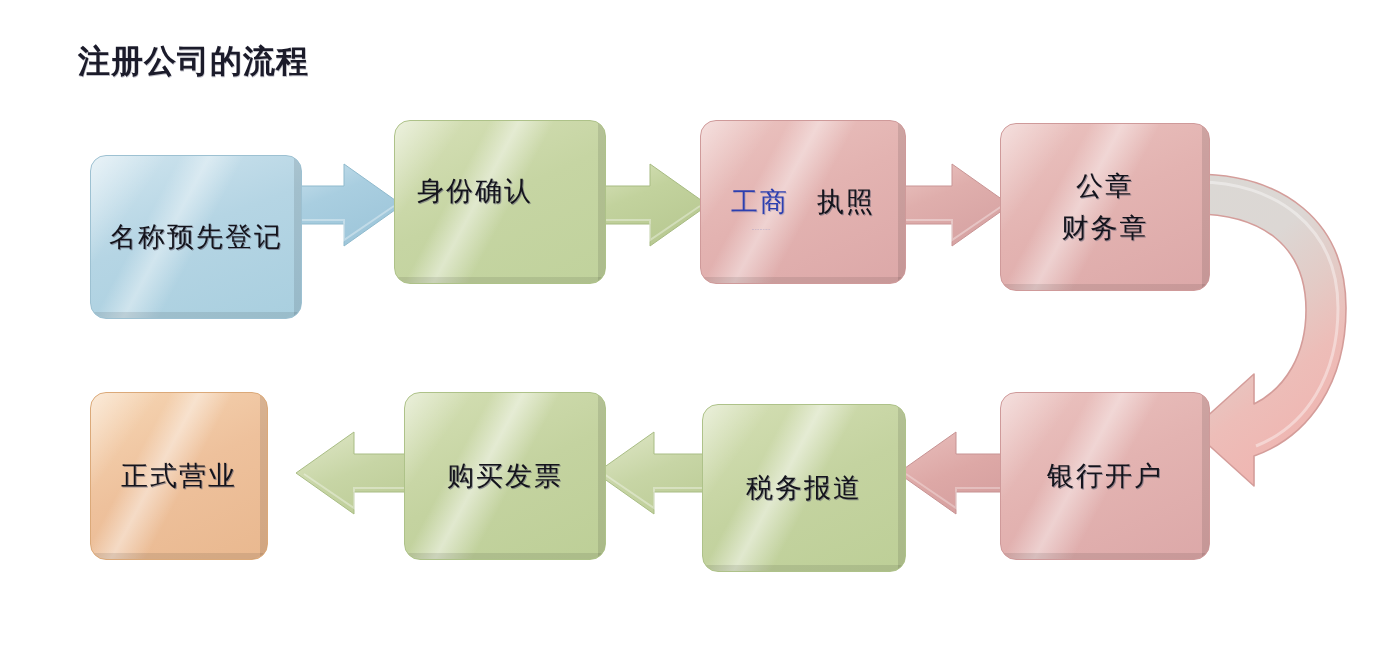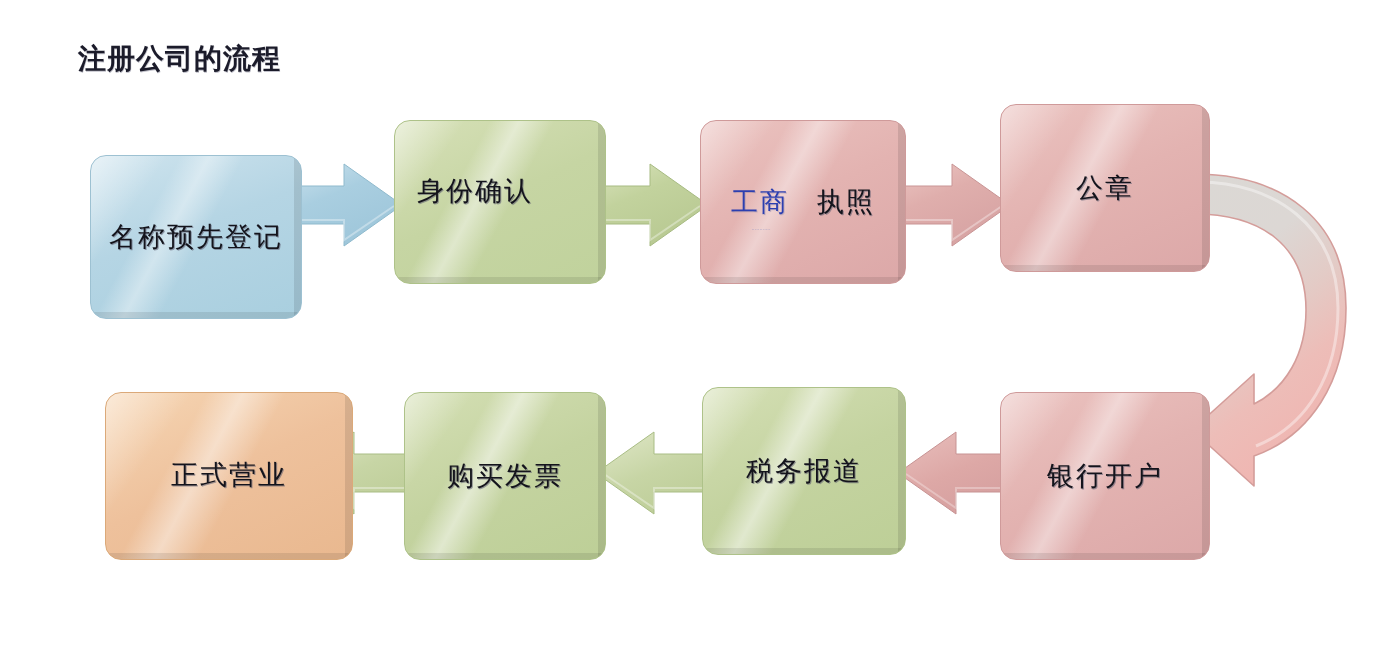--- a/index.html
+++ b/index.html
@@ -19,21 +19,21 @@
     width: 1382px;
     height: 646px;
     background: #ffffff;
   }
 
   
   #chart-title {
     position: absolute;
     left: 78px;
     top: 40px;
-    font-size: 28px;
+    font-size: 32px;
     font-weight: bold;
     letter-spacing: 1px;
     color: #1b1b2a;
     text-shadow: 0.5px 0.5px 0 rgba(120,120,140,0.45);
     white-space: nowrap;
   }
 
   
   .node {
     position: absolute;
@@ -286,39 +286,40 @@
     <div class="body">
       <div class="line">
         <span class="tok-blue">
           <span>工商</span>
           <span class="underline-artifact">············</span>
         </span><span class="tok-dark">执照</span>
       </div>
     </div>
   </div>
 
-  <div class="node c-pink center" style="left:1000px; top:104px; width:210px; height:168px; z-index:4;">
+  <div class="node c-pink center" style="left:1000px; top:123px; width:210px; height:168px; z-index:4;">
     <div class="body">
       <div class="line">公章</div>
-    </div>
-  </div>
-
-  <div class="node c-orange center" style="left:105px; top:392px; width:248px; height:168px; z-index:4;font-family:Liberation Serif, serif;">
+      <div class="line">财务章</div>
+    </div>
+  </div>
+
+  <div class="node c-orange center" style="left:90px; top:392px; width:178px; height:168px; z-index:4;">
     <div class="body">
       <div class="line">正式营业</div>
     </div>
   </div>
 
   <div class="node c-green2 center" style="left:404px; top:392px; width:202px; height:168px; z-index:4;">
     <div class="body">
       <div class="line">购买发票</div>
     </div>
   </div>
 
-  <div class="node c-green2 center" style="left:702px; top:387px; width:204px; height:168px; z-index:4;">
+  <div class="node c-green2 center" style="left:702px; top:404px; width:204px; height:168px; z-index:4;">
     <div class="body">
       <div class="line">税务报道</div>
     </div>
   </div>
 
   <div class="node c-pink center" style="left:1000px; top:392px; width:210px; height:168px; z-index:4;">
     <div class="body">
       <div class="line">银行开户</div>
     </div>
   </div>

